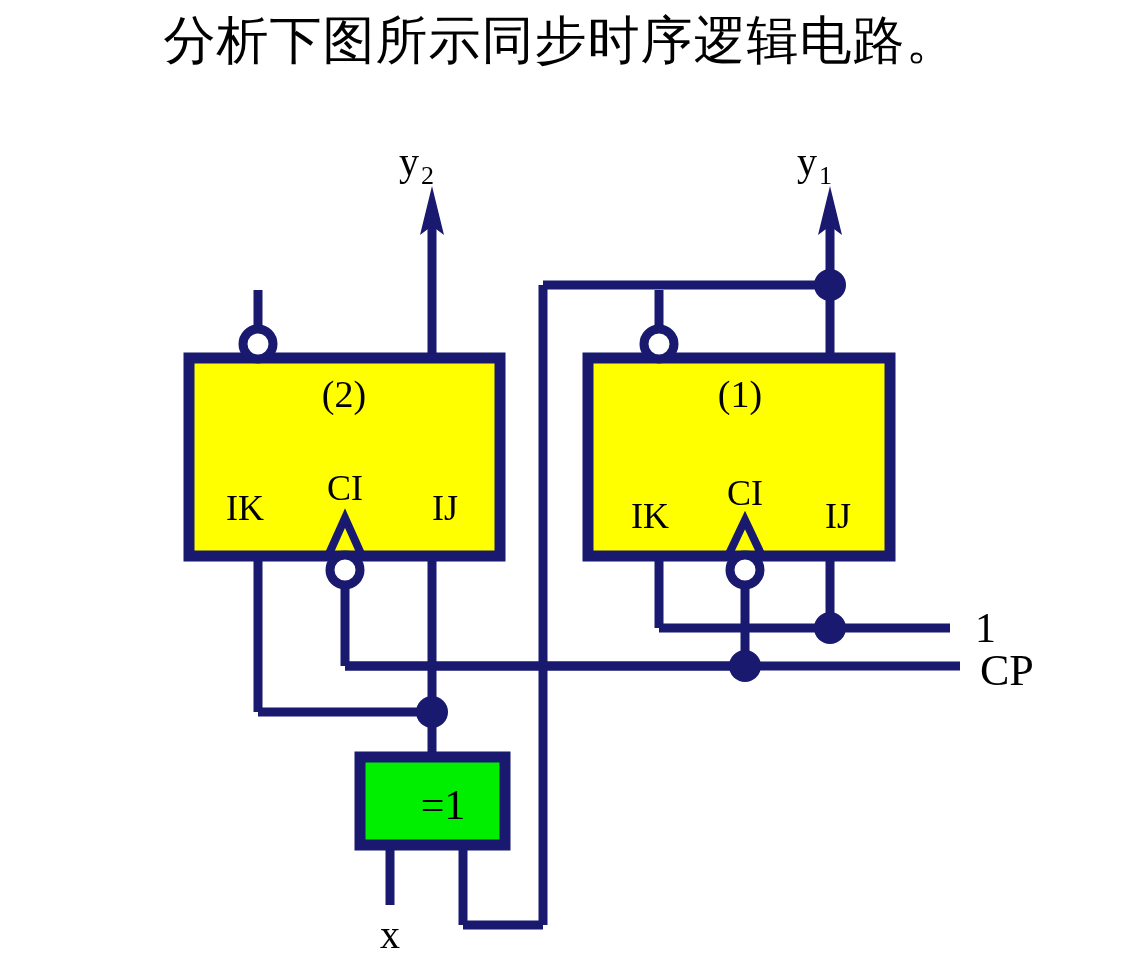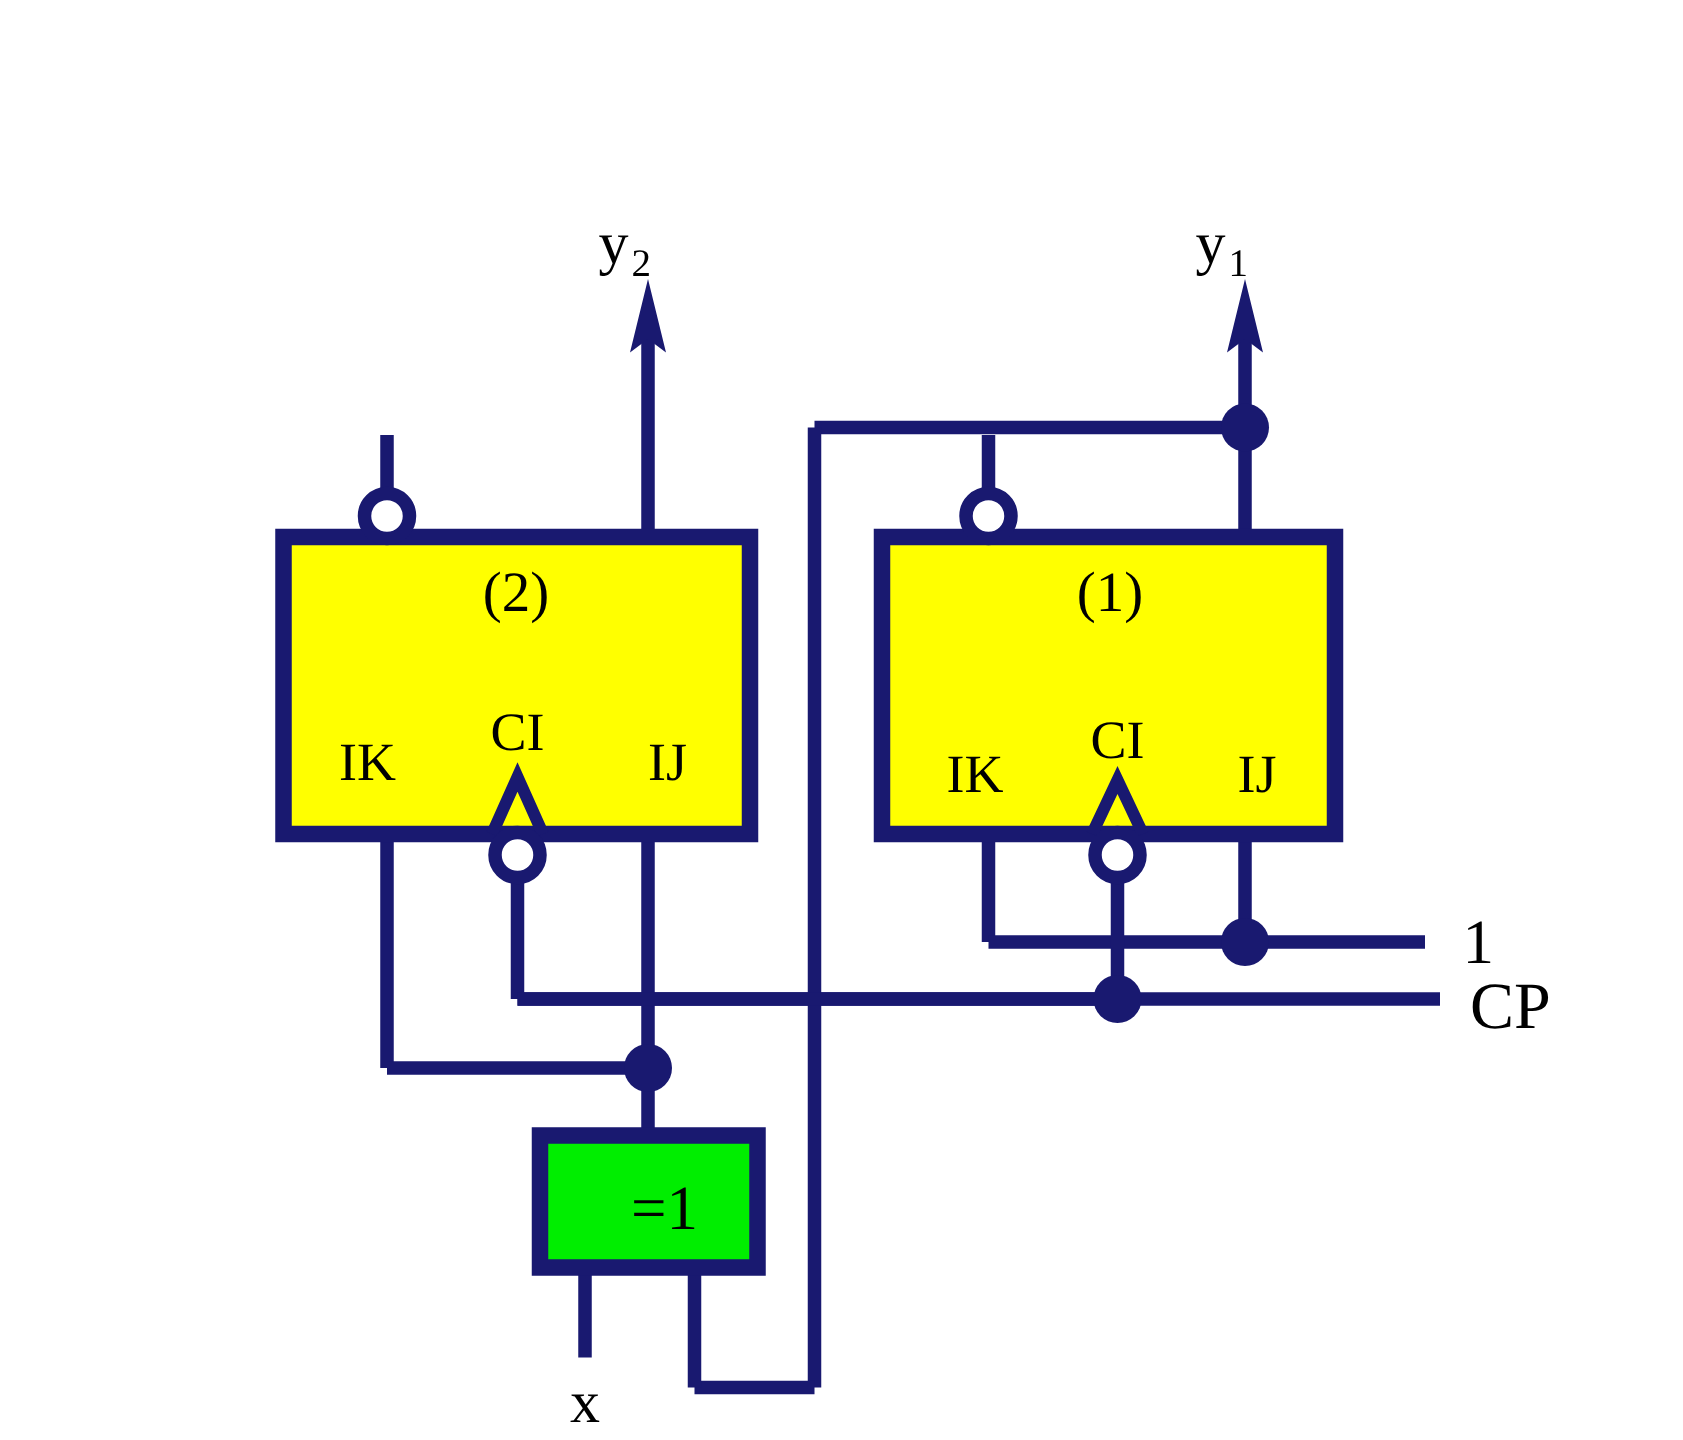--- a/index.html
+++ b/index.html
@@ -43,20 +43,21 @@
   .svg-label {
     font-family: "Liberation Serif", "DejaVu Serif", serif;
     fill: #000000;
   }
 </style>
 </head>
 <body>
 
 <div id="page">
 
+  <div id="title">分析下图所示同步时序逻辑电路。</div>
 
   <svg id="circuit" viewBox="0 0 1122 860" xmlns="http://www.w3.org/2000/svg">
 
     <g id="wires" stroke="#191970" stroke-width="9" fill="none" stroke-linecap="butt">
 
       <line x1="432" y1="258" x2="432" y2="110"></line>
 
       <line x1="258" y1="190" x2="258" y2="228"></line>
 
       <line x1="830" y1="185" x2="830" y2="110"></line>

